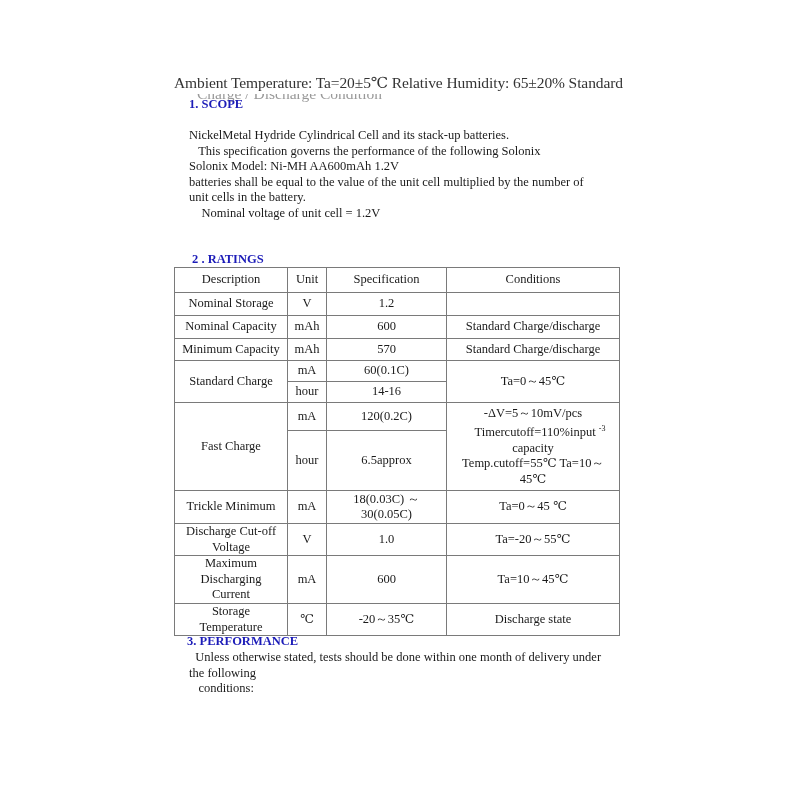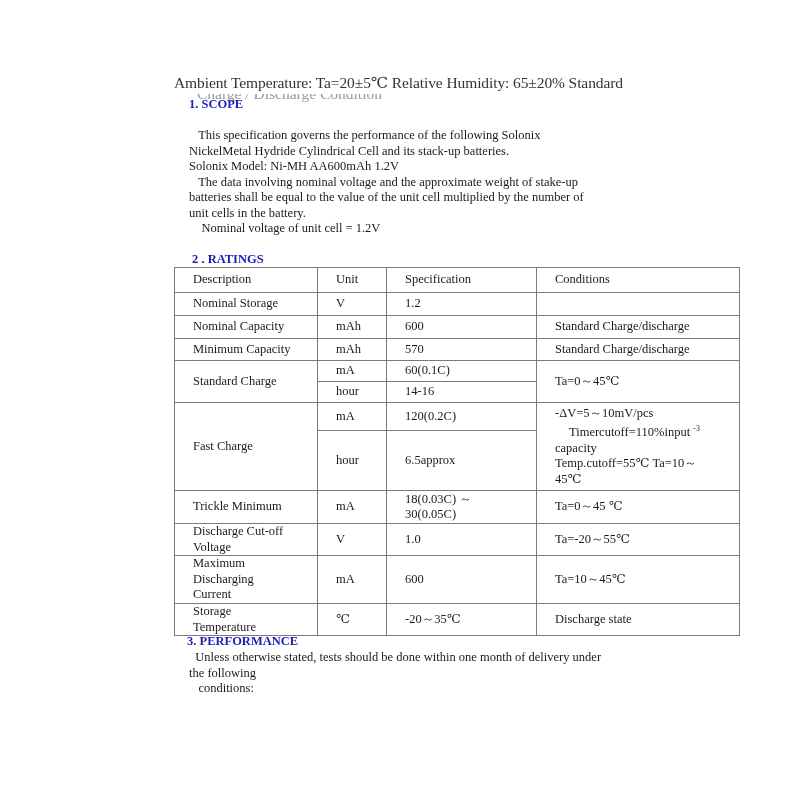--- a/index.html
+++ b/index.html
@@ -4,38 +4,37 @@
 <style>
   html, body { margin: 0; padding: 0; background: #ffffff; }
   body { width: 800px; height: 800px; position: relative; overflow: hidden;
          font-family: "Liberation Serif", "DejaVu Serif", serif; color: #1a1a1a; }
   .ambient { position: absolute; left: 174px; top: 74px; font-size: 15.5px; color: #333; white-space: nowrap; letter-spacing: -0.1px; }
   .ambient-cut { position: absolute; left: 174px; top: 94px; height: 8px; width: 190px; overflow: hidden; font-size: 15.5px; color: #999; white-space: nowrap; margin-left: 23px; }
   .ambient-cut span { display: block; margin-top: -9px; }
   .h { position: absolute; color: #1c1cb8; font-weight: bold; font-size: 12.5px; }
   .p { position: absolute; font-size: 12.5px; line-height: 15.5px; white-space: nowrap; }
   table { position: absolute; left: 174px; top: 267px; border-collapse: collapse; font-size: 12.5px; }
-  td { border: 1px solid #7a7a7a; text-align: left; vertical-align: middle; padding: 0 18px; line-height: 15.5px; }
+  td { border: 1px solid #7a7a7a; text-align: center; vertical-align: middle; padding: 0 3px; line-height: 15.5px; }
   .c1 { width: 106px; } .c2 { width: 32px; margin-top: 8px; } .c3 { width: 113px; } .c4 { width: 166px; margin-left: 16px; }
   sup { font-size: 8px; vertical-align: 5px; }
 </style>
 </head>
 <body>
 
 <div class="ambient">Ambient Temperature: Ta=20±5℃  Relative Humidity: 65±20% Standard</div>
 <div class="ambient-cut">
     <span>Charge / Discharge Condition</span>
   </div>
 
 <div class="h" style="left:189px; top:97px;">1. SCOPE</div>
 <div class="p" style="left:189px; top:128px;">
+  <div>NickelMetal Hydride Cylindrical Cell and its stack-up batteries.</div>
   <div style="white-space:pre">   This specification governs the performance of the following Solonix</div>
-  <div>NickelMetal Hydride Cylindrical Cell and its stack-up batteries.</div>
   <div>Solonix Model: Ni-MH AA600mAh 1.2V</div>
-  <div style="white-space:pre">   The data involving nominal voltage and the approximate weight of stake-up</div>
   <div>batteries shall be equal to the value of the unit cell multiplied by the number of</div>
   <div>unit cells in the battery.</div>
   <div style="white-space:pre">    Nominal voltage of unit cell = 1.2V</div>
 </div>
 
 <div class="h" style="left:192px; top:252px;">2 . RATINGS</div>
 
 <table>
   <tbody>
       <tr style="height:25px">

